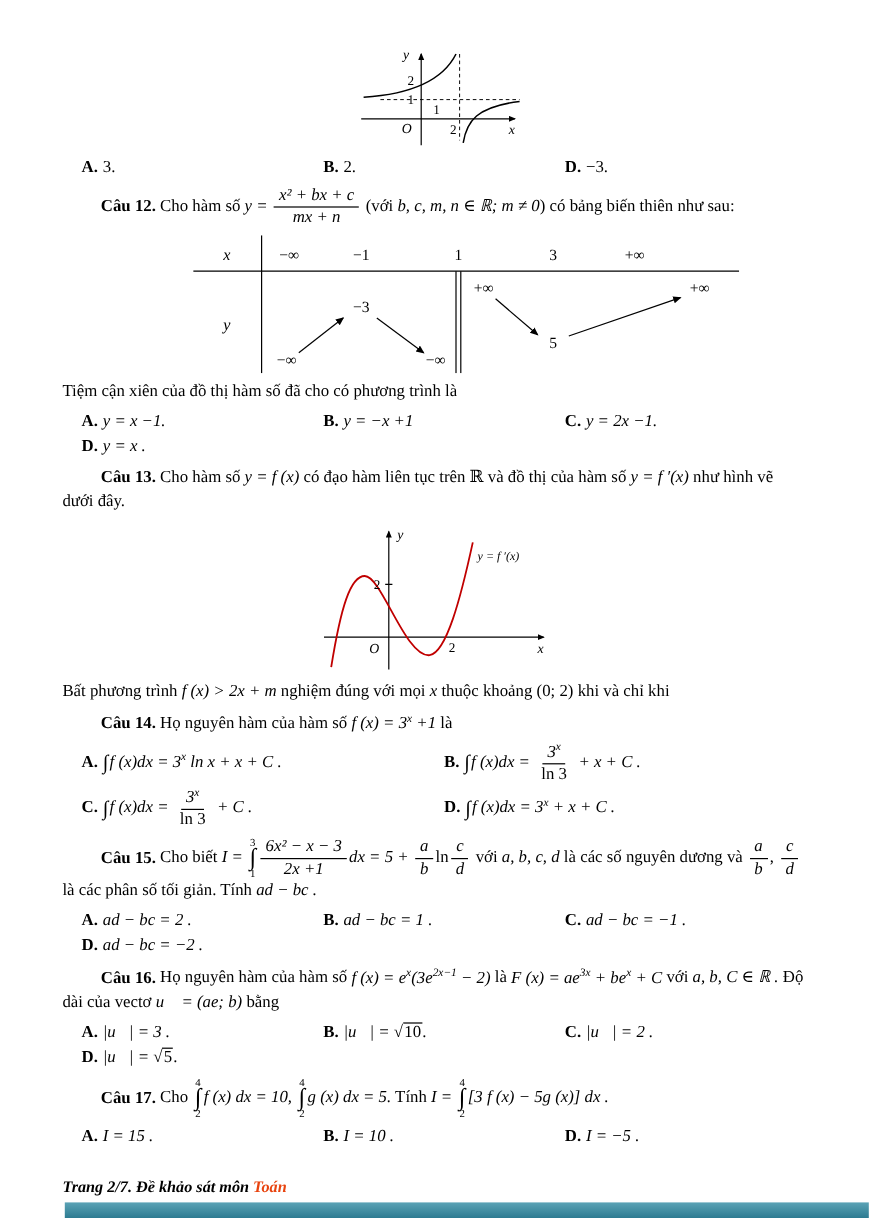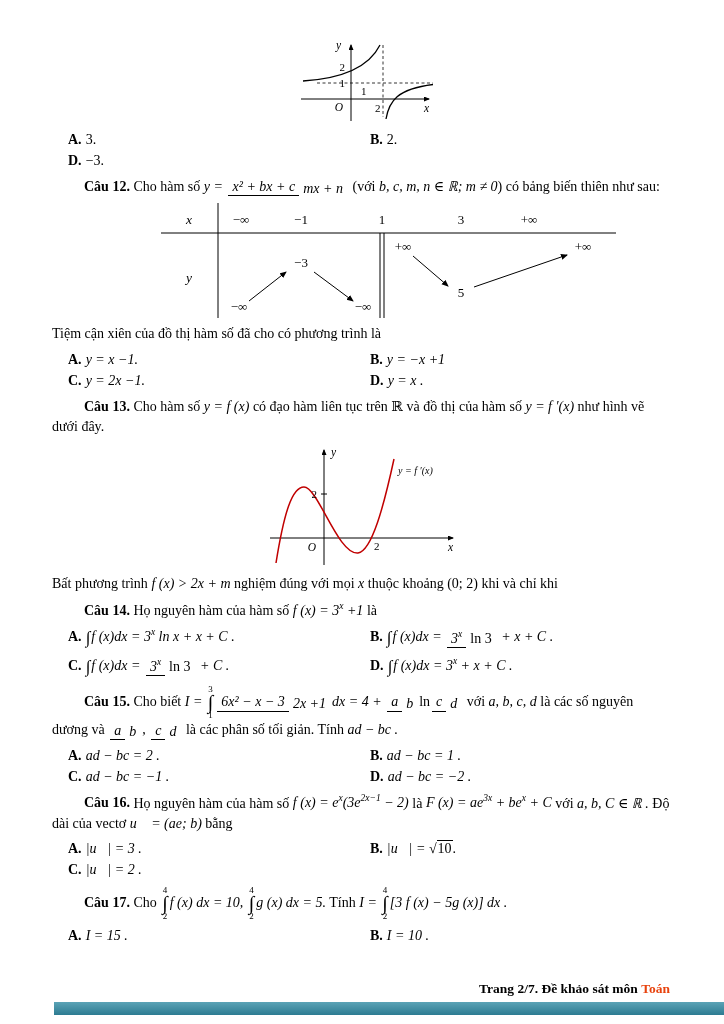--- a/index.html
+++ b/index.html
@@ -8,35 +8,35 @@
     width:724px; height:1024px; overflow:hidden;
     font-family:"Liberation Serif","DejaVu Serif",serif;
     font-size:14px; color:#000;
   }
   .page { width:724px; height:1024px; padding:34px 52px 0; display:flex; flex-direction:column; }
   .para { line-height:1.45; margin:3px 0; }
   .qno { font-weight:bold;margin-left:32px; }
   .mi { font-style:italic; }
   .mr { font-style:normal; }
   sup { font-size:9.5px; font-style:italic; }
-  .opts { display:grid; grid-template-columns:repeat(2,1fr); margin:1px 0 3px 16px; line-height:1.5; align-items:center; }
+  .opts { display:grid; grid-template-columns:repeat(3,1fr); margin:1px 0 3px 16px; line-height:1.5; align-items:center; }
   .opts2 { grid-template-columns:1fr 1fr; row-gap:3px; }
   .okey { font-weight:bold; margin-right:4px; }
   .fig { display:flex; justify-content:center; margin:3px 0; }
   .fig-bbt { transform:translateX(26px); }
-  .frac { display:inline-flex; flex-direction:row; align-items:center; vertical-align:middle; margin:0 2px; }
+  .frac { display:inline-flex; flex-direction:column; align-items:center; vertical-align:middle; margin:0 2px; }
   .frac .fnum { padding:0 4px 1px; border-bottom:1px solid #000; line-height:1.1; text-align:center; }
   .frac .fden { padding:1px 4px 0; line-height:1.1; text-align:right; }
   .bint { display:inline-flex; flex-direction:column; align-items:center; vertical-align:middle; line-height:1; margin:0 2px; }
   .bint .blim { font-size:9px; line-height:1; font-style:normal; }
   .bint .bsign { font-size:20px; line-height:0.85; font-style:normal; }
   .intp { font-size:17px; vertical-align:middle; margin-right:1px; }
   .sqrt { font-style:italic; white-space:nowrap; }
   .sqrt .rad { border-top:1px solid #000; padding:0 1px;margin-top:28px; }
-  .footer { margin-top:auto; text-align:right; font-weight:bold; font-size:13.5px; padding-right:2px; }
+  .footer { margin-top:auto; font-weight:bold; font-style:italic; font-size:13.5px; padding-right:2px; }
   .bottom-bar { height:13px; margin:5px -52px 9px 2px; }
   svg text { font-family:"Liberation Serif","DejaVu Serif",serif; }
   .axlabel { font-style:italic; font-size:11.5px; }
   .tick { font-size:11px; }
   .bbt-inf { font-size:13px; }
   .bbt-var { font-style:italic; font-size:13.5px; }
 </style>
 </head>
 <body>
 
@@ -195,21 +195,21 @@
     <b class="qno">Câu 15.</b>
     <span>Cho biết</span>
     <span class="mi">I =</span>
     <span class="bint">
         <span class="blim">3</span>
         <span class="bsign">∫</span>
         <span class="blim">1</span>
       </span><span class="frac mi">
         <span class="fnum">6x² − x − 3</span>
         <span class="fden">2x +1</span>
-      </span><span class="mi">dx = 4 +</span>
+      </span><span class="mi">dx = 5 +</span>
     <span class="frac mi">
         <span class="fnum">a</span>
         <span class="fden">b</span>
       </span><span class="mr">ln</span><span class="frac mi">
         <span class="fnum">c</span>
         <span class="fden">d</span>
       </span>
     <span>với</span>
     <span class="mi">a, b, c, d</span>
     <span>là các số nguyên dương và</span>
@@ -242,20 +242,21 @@
     <span class="mi">a, b, C ∈ ℝ .</span>
     <span>Độ dài của vectơ</span>
     <span class="mi">u⃗ = (ae; b)</span>
     <span>bằng</span>
   </p>
 
   <div class="opts">
     <div class="opt"><b class="okey">A.</b><span class="mi">|u⃗| = 3 .</span></div>
     <div class="opt"><b class="okey">B.</b><span class="mi">|u⃗| =</span> <span class="sqrt"><span>√</span><span class="rad mr">10</span></span><span class="mr">.</span></div>
     <div class="opt"><b class="okey">C.</b><span class="mi">|u⃗| = 2 .</span></div>
+    <div class="opt"><b class="okey">D.</b><span class="mi">|u⃗| =</span> <span class="sqrt"><span>√</span><span class="rad mr">5</span></span><span class="mr">.</span></div>
   </div>
 
   <p class="para">
     <b class="qno">Câu 17.</b>
     <span>Cho</span>
     <span class="bint">
         <span class="blim">4</span>
         <span class="bsign">∫</span>
         <span class="blim">2</span>
       </span><span class="mi">f (x) dx = 10,</span>
@@ -269,20 +270,21 @@
     <span class="bint">
         <span class="blim">4</span>
         <span class="bsign">∫</span>
         <span class="blim">2</span>
       </span><span class="mi">[3 f (x) − 5g (x)] dx .</span>
   </p>
 
   <div class="opts">
     <div class="opt"><b class="okey">A.</b><span class="mi">I = 15 .</span></div>
     <div class="opt"><b class="okey">B.</b><span class="mi">I = 10 .</span></div>
+    <div class="opt"><b class="okey">D.</b><span class="mi">I = −5 .</span></div>
   </div>
 
   <div class="footer">
     <span>Trang 2/7. Đề khảo sát môn </span><b style="color:#e8430e">Toán</b>
   </div>
   <div class="bottom-bar" style="background:linear-gradient(180deg,#5ba3b6,#2d7b91)"></div>
 
 </div>
 
 </body></html>

